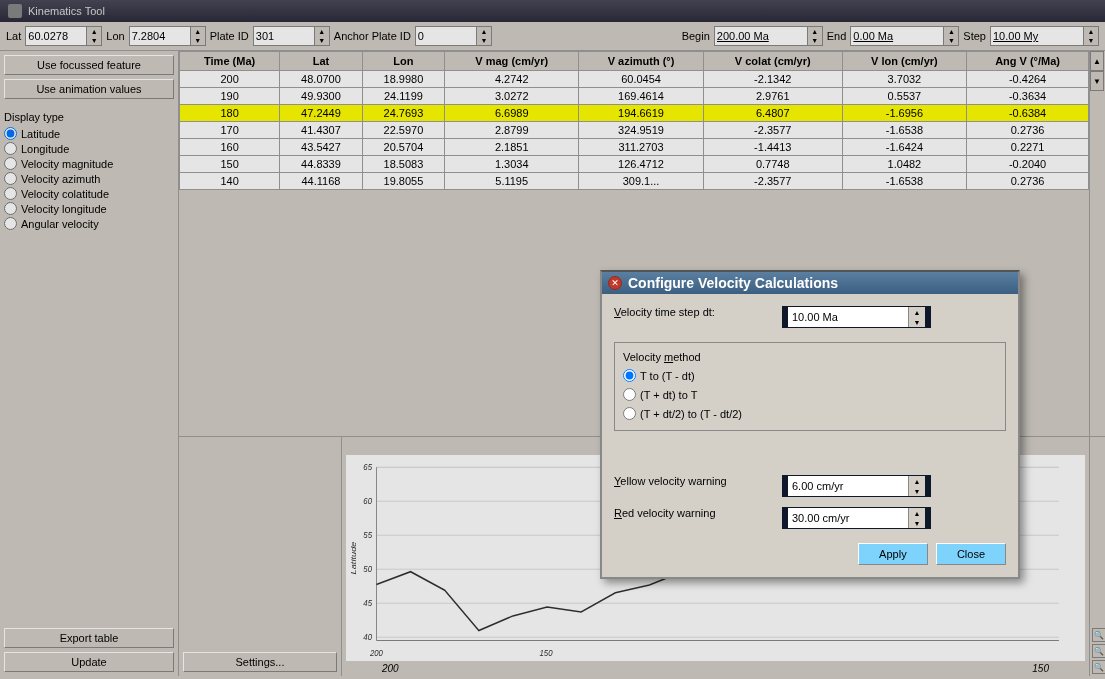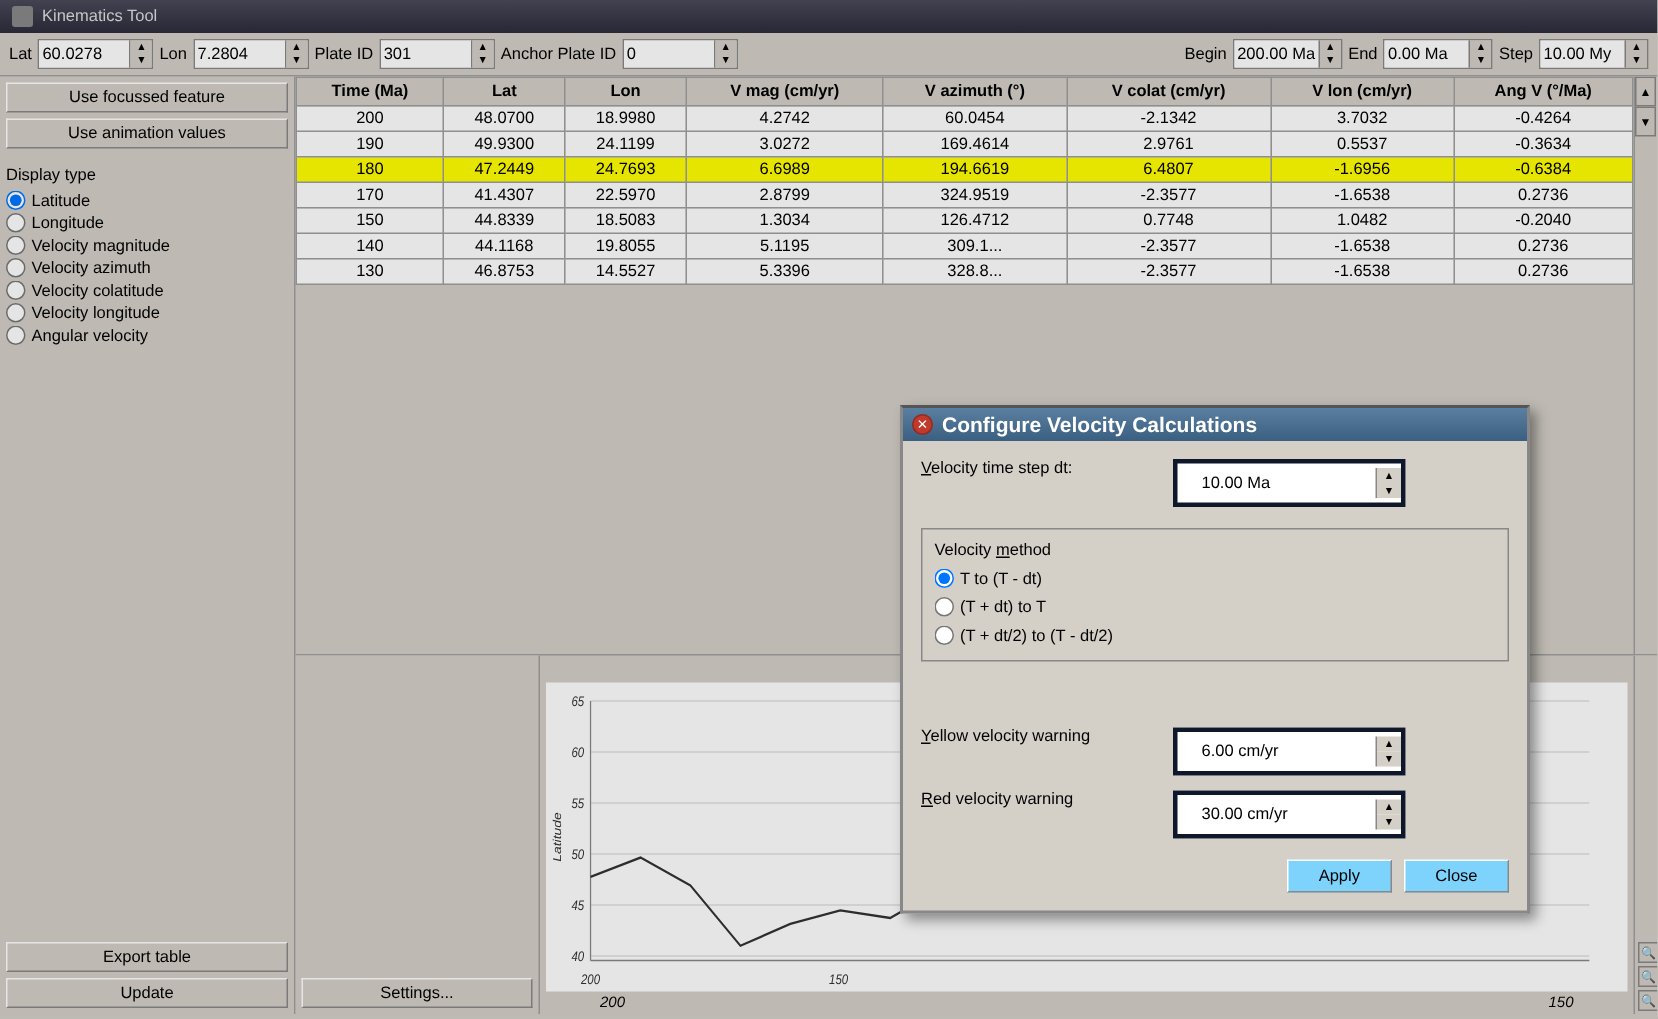--- a/index.html
+++ b/index.html
@@ -50,41 +50,41 @@
     }
     .spin-input input {
       border: none;
       outline: none;
       font-size: 11px;
       width: 60px;
       height: 18px;
       padding: 0 2px;
       background: white;
     }
-    .spin-input input.wide { width: 56px; }
+    .spin-input input.wide { width: 92px; text-decoration: underline; }
     .spin-buttons {
       display: flex;
       flex-direction: column;
       border-left: 1px solid #888;
     }
     .spin-btn {
       width: 14px;
       height: 9px;
       background: #d4d0c8;
       border: none;
       cursor: pointer;
       font-size: 7px;
       display: flex;
       align-items: center;
       justify-content: center;
       padding: 0;
       line-height: 1;
     }
     .left-panel {
-      width: 197px;
+      width: 179px;
       background: #d4d0c8;
       border-right: 1px solid #a0a0a0;
       display: flex;
       flex-direction: column;
       padding: 4px;
       gap: 4px;
       flex-shrink: 0;
     }
     .panel-btn {
       background: #d4d0c8;
@@ -229,24 +229,23 @@
       margin-bottom: 6px;
     }
     .radio-group {
       display: flex;
       flex-direction: column;
       gap: 4px;
     }
     .modal-spin-input {
       display: flex;
       align-items: center;
-      border: 3px solid #0f172a;
+      border: 6px solid #0f172a;
       background: white;
-      height: 32px;
-      padding-left: 12px;
+      height: 22px;
     }
     .modal-spin-input input {
       border: none;
       outline: none;
       font-size: 11px;
       width: 120px;
       height: 20px;
       padding: 0 4px;
       background: white;
     }
@@ -452,49 +451,49 @@
                   <td>170</td>
                   <td>41.4307</td>
                   <td>22.5970</td>
                   <td>2.8799</td>
                   <td>324.9519</td>
                   <td>-2.3577</td>
                   <td>-1.6538</td>
                   <td>0.2736</td>
                 </tr>
                 <tr>
+                  <td>160</td>
+                  <td>43.5427</td>
+                  <td>20.5704</td>
+                  <td>2.1851</td>
+                  <td>311.2703</td>
+                  <td>-1.4413</td>
+                  <td>-1.6424</td>
+                  <td>0.2271</td>
+                </tr>
+                <tr>
                   <td>150</td>
                   <td>44.8339</td>
                   <td>18.5083</td>
                   <td>1.3034</td>
                   <td>126.4712</td>
                   <td>0.7748</td>
                   <td>1.0482</td>
                   <td>-0.2040</td>
                 </tr>
                 <tr>
                   <td>140</td>
                   <td>44.1168</td>
                   <td>19.8055</td>
                   <td>5.1195</td>
                   <td>309.1...</td>
                   <td>-2.3577</td>
                   <td>-1.6538</td>
                   <td>0.2736</td>
                 </tr>
-                <tr>
-                  <td>130</td>
-                  <td>46.8753</td>
-                  <td>14.5527</td>
-                  <td>5.3396</td>
-                  <td>328.8...</td>
-                  <td>-2.3577</td>
-                  <td>-1.6538</td>
-                  <td>0.2736</td>
-                </tr>
               </tbody>
           </table>
         </div>
         <div style="width:16px; background:#d4d0c8; border-left:1px solid #a0a0a0;">
           <div style="width:14px; height:20px; background:#d4d0c8; border:1px solid #888; display:flex; align-items:center; justify-content:center; font-size:8px; cursor:pointer;">▲</div>
           <div style="flex:1;"></div>
           <div style="width:14px; height:20px; background:#d4d0c8; border:1px solid #888; display:flex; align-items:center; justify-content:center; font-size:8px; cursor:pointer;">▼</div>
         </div>
       </div>
 

